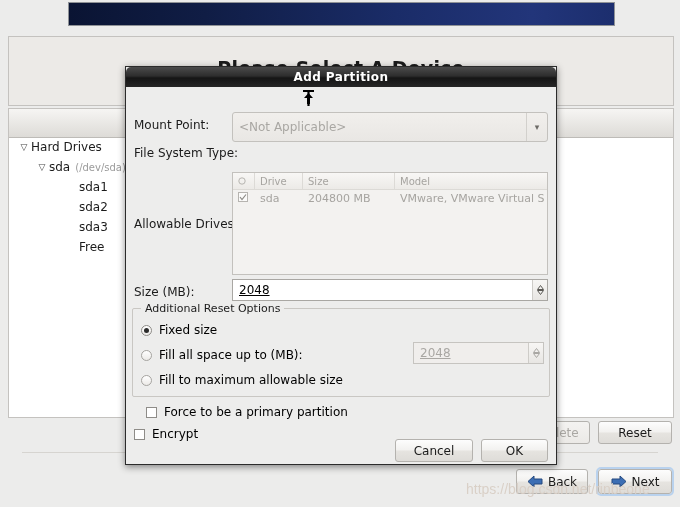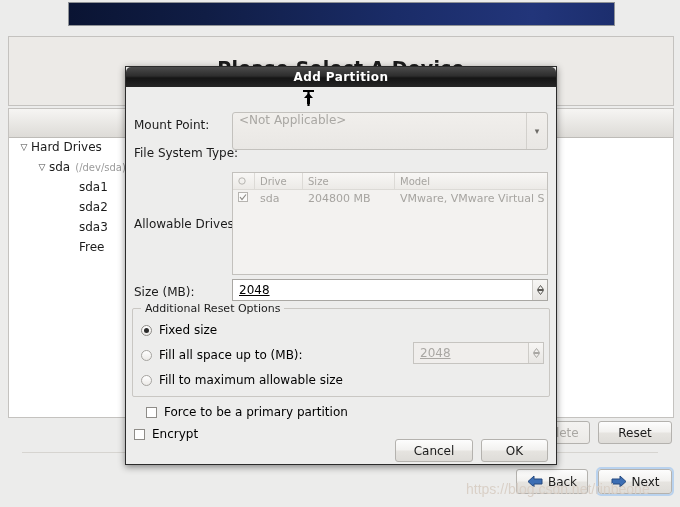--- a/index.html
+++ b/index.html
@@ -93,24 +93,24 @@
     border-top-left-radius: 5px; border-top-right-radius: 5px;
     color: #ffffff; font-size: 12px; font-weight: bold;
     display: flex; align-items: center; justify-content: center;
     letter-spacing: .4px;
   }
   .dlg-body { position: relative; padding: 0; height: 376px; }
 
   .lbl { position: absolute; font-size: 12px; color: #1b1b1b; }
 
   .combo {
-    position: absolute; box-sizing: border-box; height: 38px;
+    position: absolute; box-sizing: border-box; height: 30px;
     border: 1px solid #b0aeaa; border-radius: 3px;
     background: linear-gradient(to bottom, #fbfbfa, #ebe9e6);
-    display: flex; align-items: flex-start;
+    display: flex; align-items: center;
     font-size: 12px; padding-left: 6px;
   }
   .combo.disabled { color: #a9a7a3; background: linear-gradient(to bottom,#f1efec,#e9e7e4); border-color:#c3c1bd; }
   .combo.active { border-color: #8fa9c7; background: linear-gradient(to bottom, #fdfdfd, #e9eef5); }
   .combo .arrow {
     position: absolute; right: 0; top: 0; width: 20px; height: 100%;
     display: flex; align-items: center; justify-content: center;
     border-left: 1px solid #d2d0cc;
     font-size: 9px; color: #6d6b67;
   }

